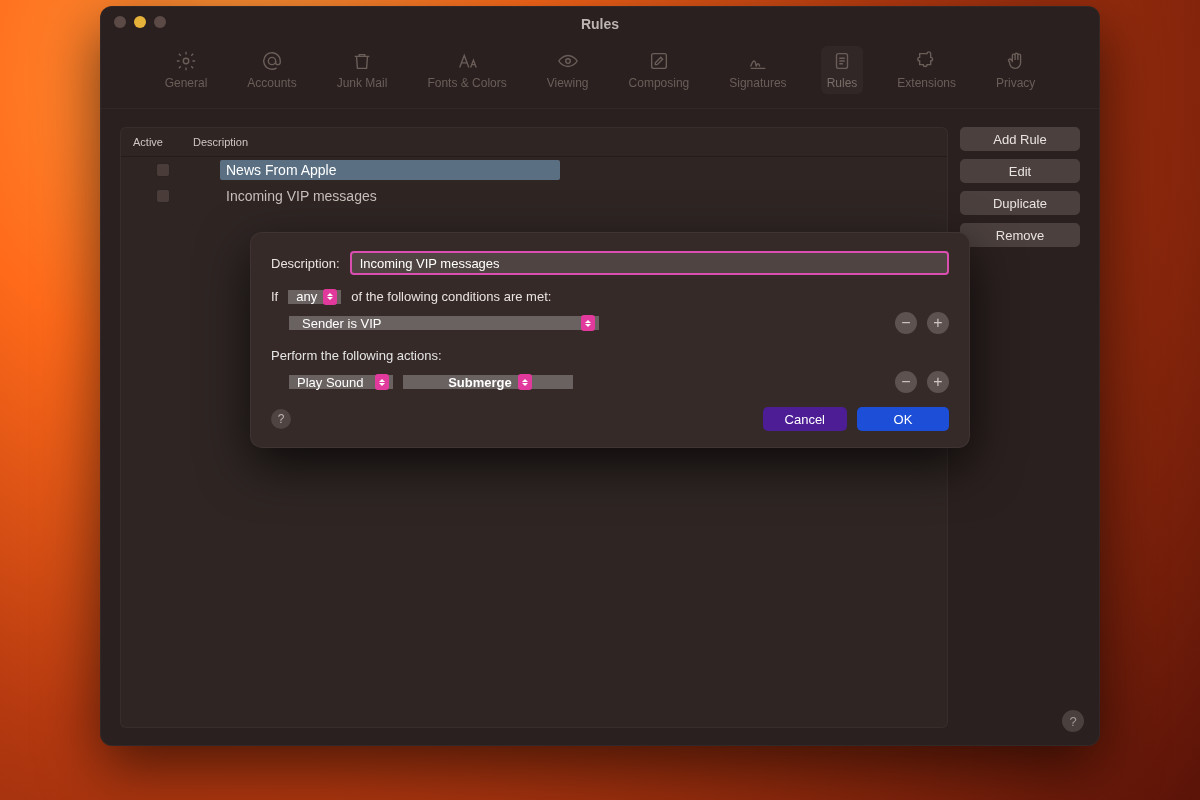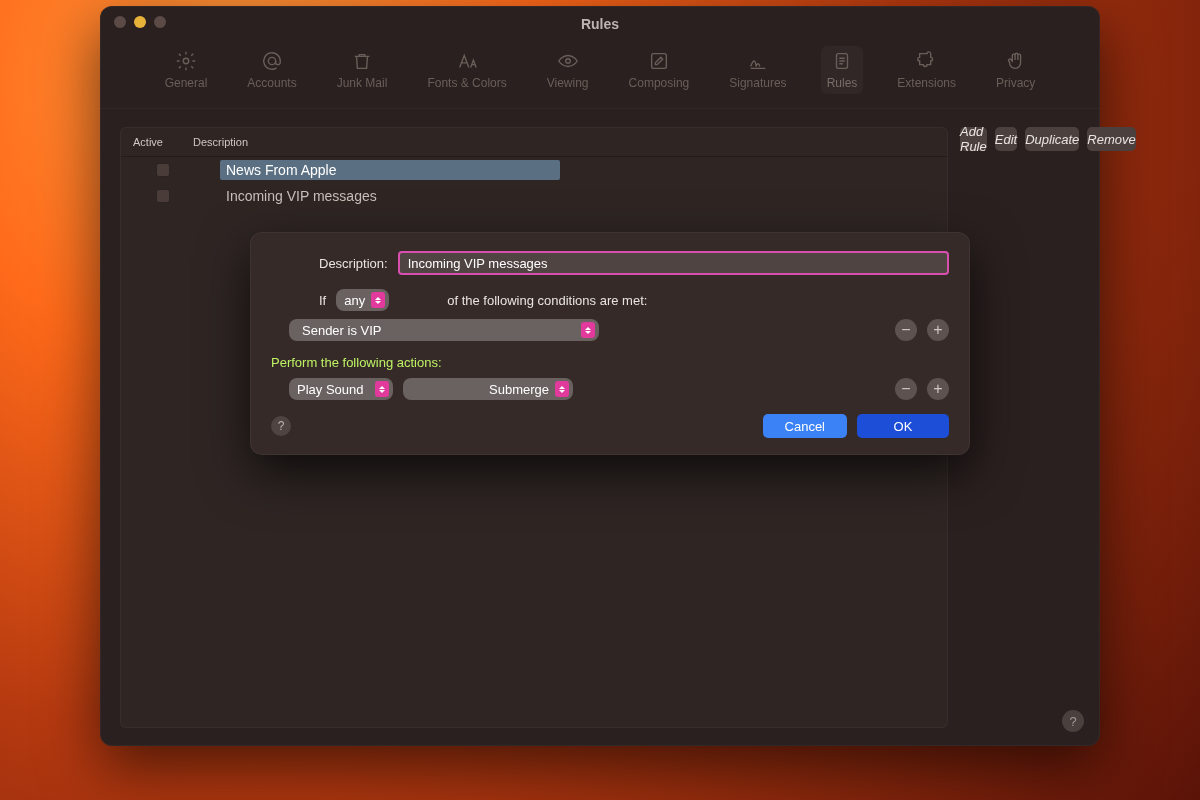--- a/index.html
+++ b/index.html
@@ -33,59 +33,59 @@
   .content { flex:1; padding: 18px 20px; position:relative; display:flex; gap:12px;}
   .list-area { flex:1; background:#2f2624; border-radius:6px; border:1px solid rgba(255,255,255,0.04); overflow:hidden;}
   .list-head { display:flex; padding:8px 12px; font-size:11px; color:#cfc6c2; border-bottom:1px solid rgba(0,0,0,0.25);}
   .col-active{ width:60px;}
   .col-desc{ flex:1;}
   .list-row { display:flex; align-items:center; padding:4px 12px; height:26px; font-size:14px;gap:27px;}
   .list-row.sel .desc{ background:#5a6f82; color:#fff; border-radius:2px;}
   .list-row .chk{ width:60px; display:flex; justify-content:center;}
   .chk-box{ width:14px;height:14px;border-radius:3px;background:#4a3d39;border:1px solid rgba(0,0,0,0.4);}
   .list-row .desc{ flex:0 0 340px; padding:2px 6px; color:#c6bfba;}
-  .side-btns{ width:120px; display:flex; gap:8px;font-style:italic;}
+  .side-btns{ width:120px; display:flex; flex-direction:column; gap:8px;}
   .side-btn{ background:#4b403d; color:#e9e4e1; font-size:13px; height:24px; border-radius:5px; display:flex; align-items:center; justify-content:center; cursor:default;}
   .modal-overlay{ position:absolute; inset:0; }
   .sheet{
     position:absolute; left:150px; top:226px; width:720px;
     background:#352a28; border-radius:12px; border:1px solid rgba(255,255,255,0.05);
     box-shadow:0 18px 50px rgba(0,0,0,0.7);
     padding:18px 20px 16px; color:#e9e4e1; font-size:13px;
   }
   .frow{ display:flex; align-items:center; gap:10px; margin-bottom:14px;}
-  .label{ color:#e9e4e1;margin-left:48px;}
+  .label{ color:#e9e4e1;}
   .text-input{
     flex:1; height:24px; background:#4f4441; border:2px solid #d94fb0; border-radius:4px;
     padding:0 8px; color:#fff; font-size:13px; outline:none;
   }
   .popup{
-    display:inline-flex; align-items:center; gap:6px; height:22px;
-    background:#6a6260; border-radius:8px; padding:0 4px 0 8px; color:#fff; font-size:13px;
+    display:inline-flex; align-items:center; gap:6px; height:14px;
+    background:#6a6260; border-radius:0; padding:0 4px 0 8px; color:#fff; font-size:13px;
   }
   .popup .caret{
     width:14px; height:16px; border-radius:3px; background:#e2399c;
     display:flex; flex-direction:column; align-items:center; justify-content:center;
   }
   .caret::before,.caret::after{content:"";width:0;height:0;border-left:3px solid transparent;border-right:3px solid transparent;}
   .caret::before{border-bottom:3px solid #fff;margin-bottom:1px;}
   .caret::after{border-top:3px solid #fff;}
   .cond-row,.act-row{ display:flex; align-items:center; gap:10px; margin:8px 0 14px; padding-left:18px;}
   .popup.wide{ width:310px; justify-content:space-between;padding-left:13px;}
-  .popup.med{ width:170px; justify-content:flex-end;}
+  .popup.med{ width:170px; justify-content:center;font-weight:bold;}
   .popup.sm{ width:104px; justify-content:space-between;}
   .spacer{flex:1;}
   .rnd-btn{ width:22px;height:22px;border-radius:50%;background:#5d524f;color:#cfc6c2;display:flex;align-items:center;justify-content:center;font-size:16px;line-height:1;}
   .rnd-btn.plus::before{content:"+";}
   .rnd-btn.minus::before{content:"−";}
-  .section-label{ margin:4px 0 0; color:#bef264;}
+  .section-label{ margin:4px 0 0; color:#e5e5e5;}
   .help-row{ display:flex; align-items:center; margin-top:10px;}
   .help{ width:20px;height:20px;border-radius:50%;background:#4f4441;color:#bdb5b1;display:flex;align-items:center;justify-content:center;font-size:12px;}
   .btn{ height:24px; padding:0 22px; border-radius:5px; font-size:13px; display:flex; align-items:center; justify-content:center;}
-  .btn.cancel{ background:#3b82f6; color:#fff;}
+  .btn.cancel{ background:#4c1d95; color:#fff;}
   .btn.ok{ background:#1d4ed8; color:#fff; width:92px;}
   .win-help{ position:absolute; right:16px; bottom:14px; width:22px;height:22px;border-radius:50%;background:#4a403d;color:#a39a95;display:flex;align-items:center;justify-content:center;font-size:13px;}
 </style>
 </head>
 <body>
 
 <div class="window">
   <div class="titlebar">
     <div class="traffic">
       <div class="tl red"></div>

